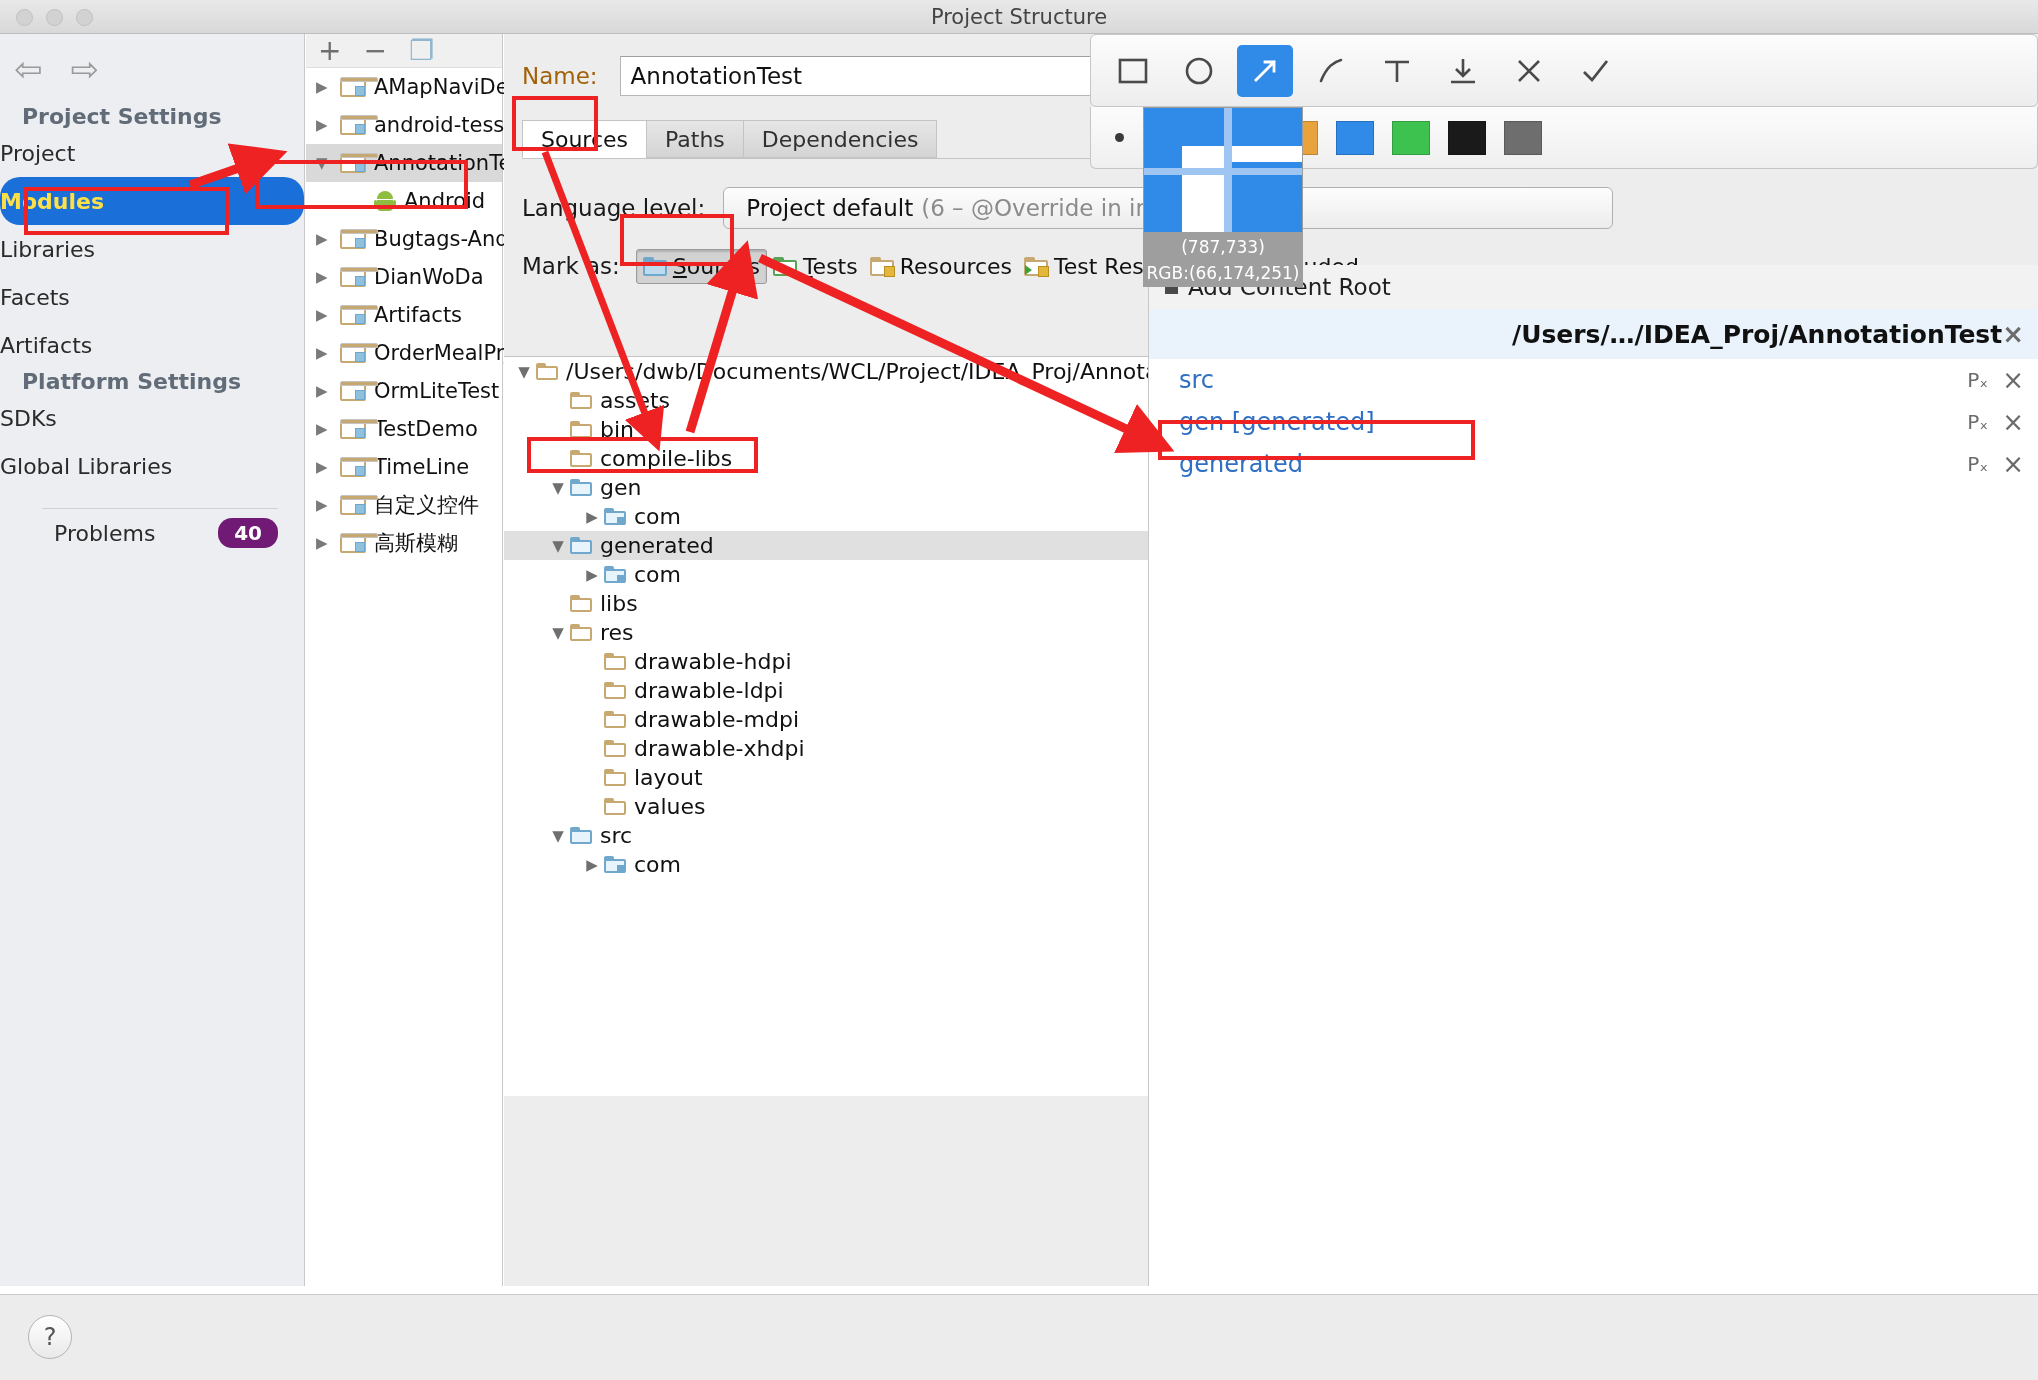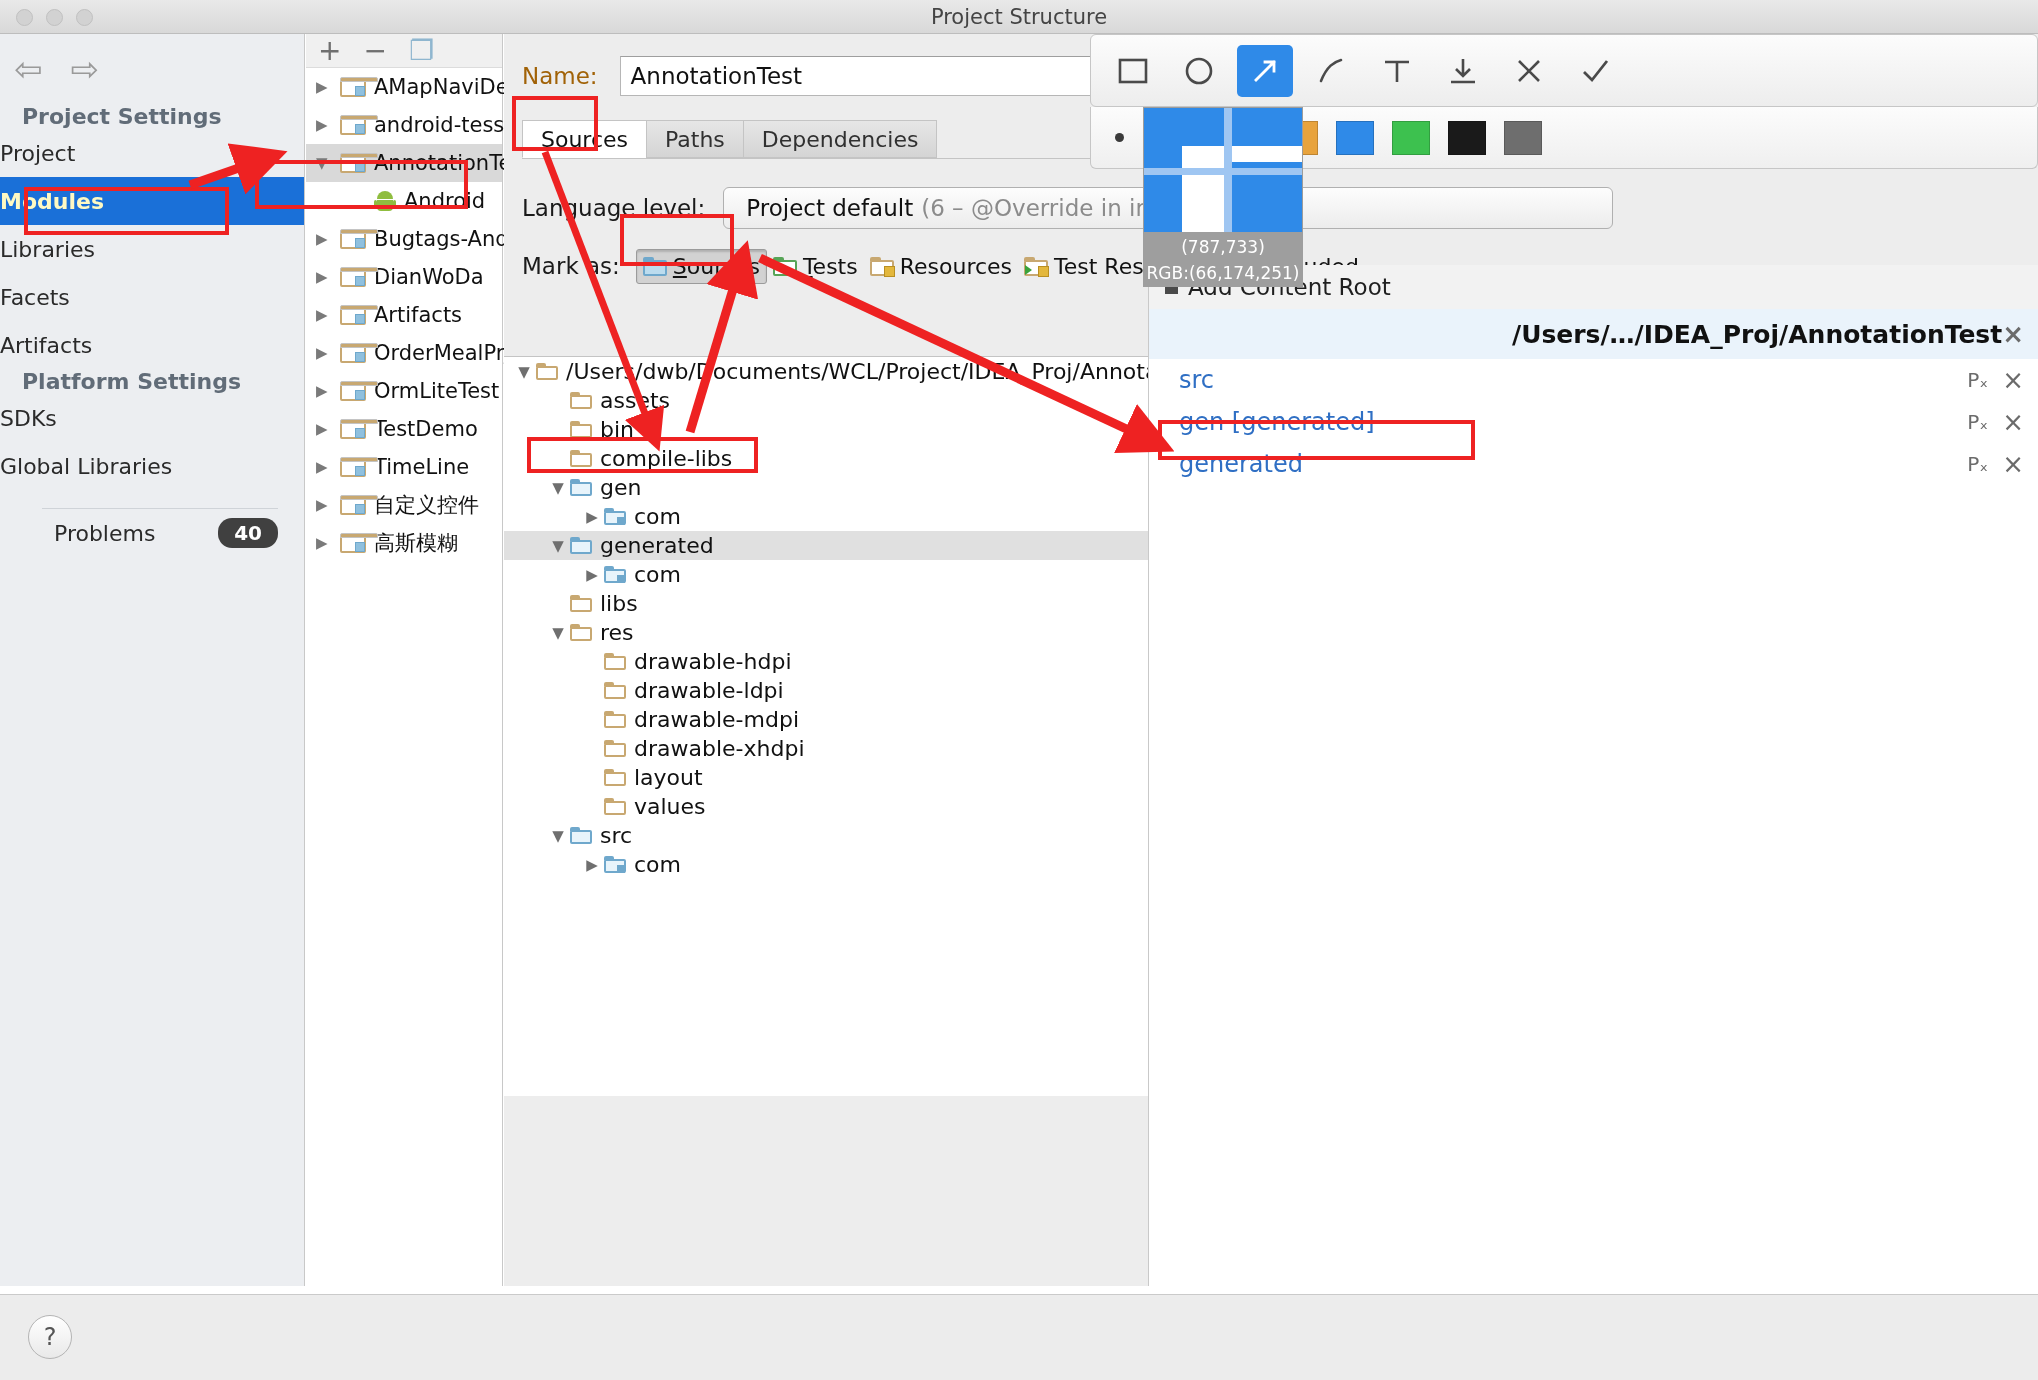--- a/index.html
+++ b/index.html
@@ -32,29 +32,29 @@
   .nav-arrows { position: absolute; left: 14px; top: 18px; display: flex; gap: 28px; }
   .arrow-glyph { font-size: 34px; color: #9a9a9a; line-height: 1; }
   .group-title {
     font-size: 22px; font-weight: bold; color: #616c78; padding-left: 22px;
     font-family: "DejaVu Sans", sans-serif;
   }
   .nav-item {
     font-size: 22px; color: #2a2a2a; height: 48px;
     display: flex; align-items: center; font-family: "DejaVu Sans", sans-serif;
   }
-  .nav-item.selected { background: #1a70d8; color: #fef9c3; font-weight: bold; }
+  .nav-item.selected { background: #1a70d8; color: #fde047; font-weight: bold; border-radius: 20px; }
   .sep { height: 1px; background: #cfd3d8; margin: 18px 26px 0 42px; }
   .problems-row {
     display: flex; align-items: center; justify-content: space-between;
     padding: 0 26px 0 54px; height: 48px;
   }
   .problems-row .lbl { font-size: 22px; color: #2a2a2a; }
   .badge {
-    background: #404040; color: #ffffff; border-radius: 14px;
+    background: #701a75; color: #ffffff; border-radius: 14px;
     padding: 3px 16px; font-size: 20px; font-weight: bold;
   }
 
   
   .modpanel {
     position: absolute; left: 306px; top: 34px; width: 197px; height: 1260px;
     background: #ffffff; border-right: 1px solid #c8c8c8;
   }
   .modtoolbar {
     height: 34px; background: #f0f0f0; border-bottom: 1px solid #dcdcdc;

